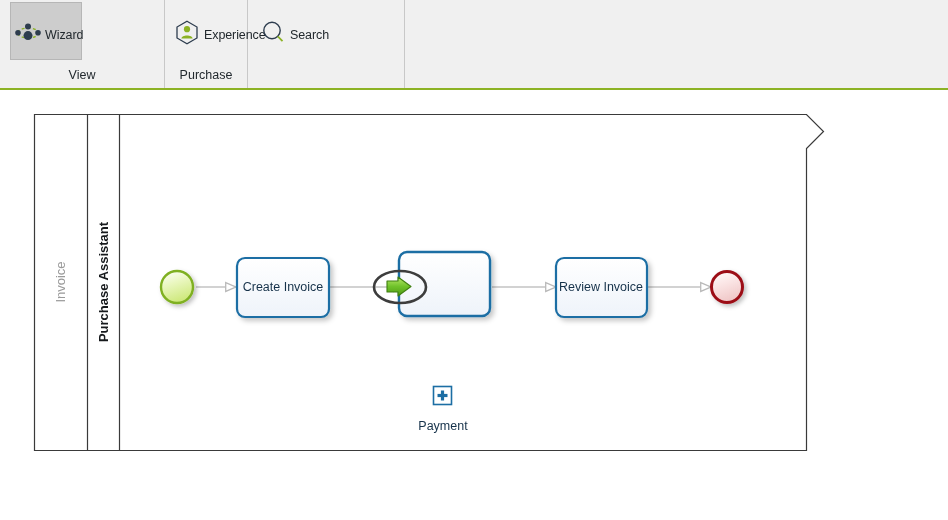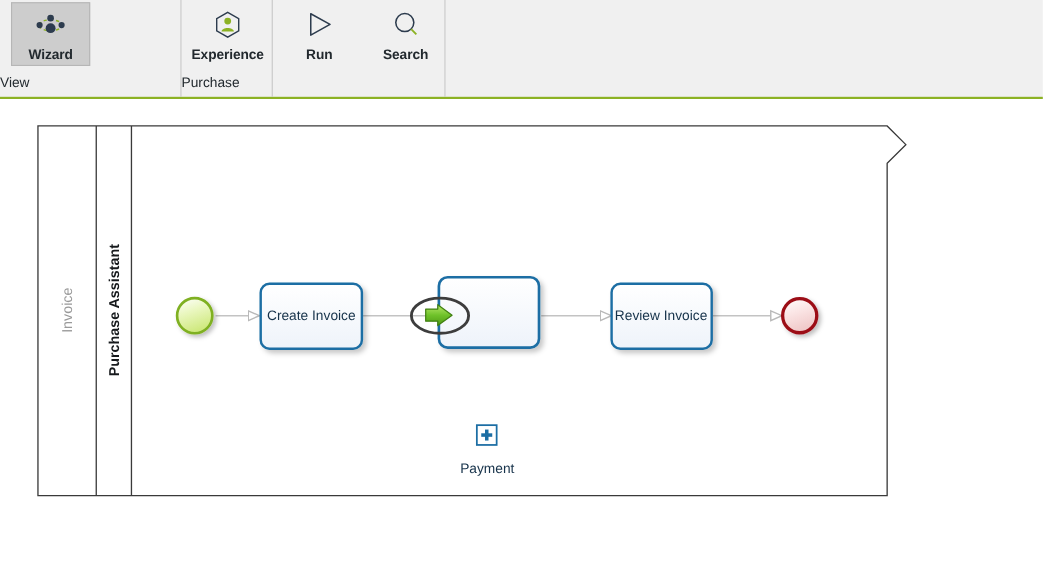--- a/index.html
+++ b/index.html
@@ -42,36 +42,36 @@
   .ribbon-group.no-sep { border-right: none; }
   .group-items {
     flex: 1;
     display: flex;
     align-items: flex-start;
     padding-top: 2px;
   }
   .group-label {
     height: 26px;
     line-height: 26px;
+    text-align: center;
     font-size: 12.5px;
     color: #22292e;
   }
 
   .rbtn {
     width: 72px;
     height: 58px;
     display: flex;
-    flex-direction: column;
+    flex-direction: row;
     align-items: center;
     justify-content: flex-start;
     box-sizing: border-box;
     border: 1px solid transparent;
     padding-top: 5px;
     cursor: default;
-    font-weight: bold;
   }
   .rbtn.selected {
     background: #cdcdcd;
     border: 1px solid #b6b6b6;
   }
   .rbtn .ico {
     width: 34px;
     height: 32px;
     display: block;
   }
@@ -159,28 +159,20 @@
           </span>
           <span class="lbl">Experience</span>
         </div>
       </div>
       <div class="group-label">Purchase</div>
     </div>
 
     <div class="ribbon-group no-sep" style="width:157px; border-right:1px solid #c8c8c8;">
       <div class="group-items" style="padding-left:7px; gap:8px;">
 
-        <div class="rbtn">
-          <span class="ico">
-            <svg width="34" height="32" viewBox="0 0 34 32">
-              <path d="M9.5 4.5 L27 14.2 L9.5 24 Z" fill="none" stroke="#2d3c4e" stroke-width="1.4" stroke-linejoin="round"></path>
-            </svg>
-          </span>
-          <span class="lbl">Run</span>
-        </div>
 
         <div class="rbtn">
           <span class="ico">
             <svg width="34" height="32" viewBox="0 0 34 32">
               <circle cx="16" cy="12.5" r="8.2" fill="none" stroke="#2d3c4e" stroke-width="1.4"></circle>
               <line x1="21.8" y1="18.4" x2="26.5" y2="23.2" stroke="#8cb224" stroke-width="1.7"></line>
             </svg>
           </span>
           <span class="lbl">Search</span>
         </div>

